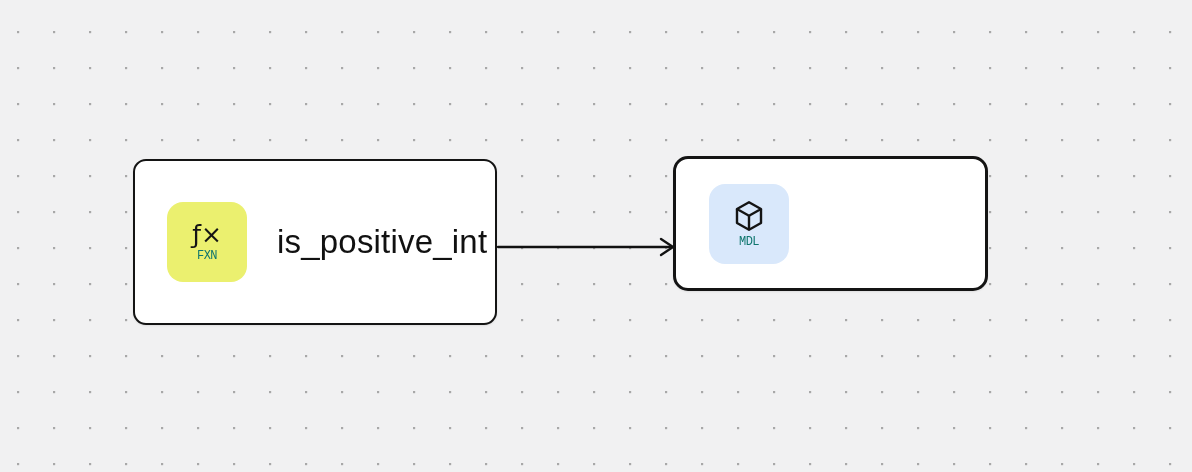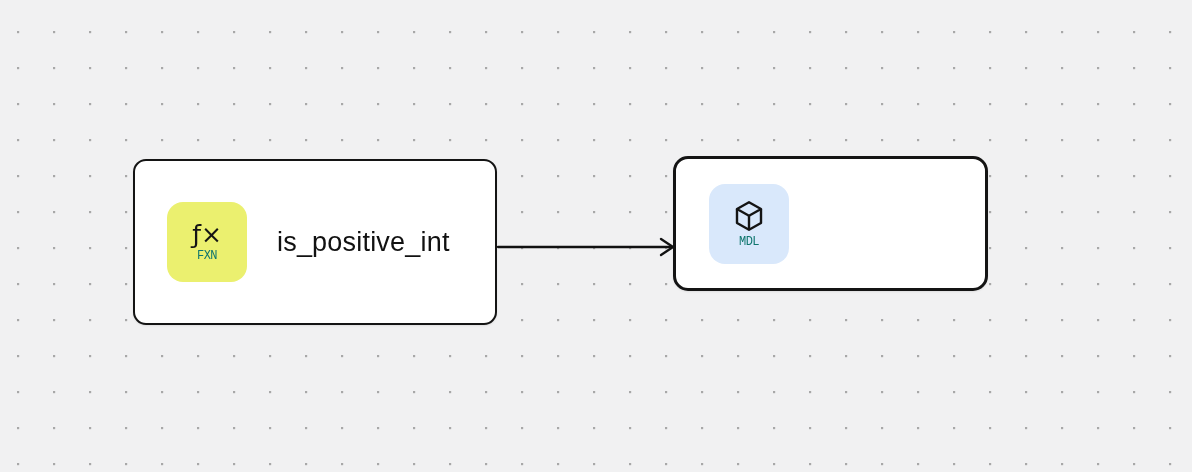--- a/index.html
+++ b/index.html
@@ -74,21 +74,21 @@
     letter-spacing: -0.5px;
     color: #0f766e;
   }
   .cube-icon-box {
     height: 38px;
     display: flex;
     align-items: center;
     justify-content: center;
   }
   .node-label {
-    font-size: 27px;
+    font-size: 33px;
     font-weight: 500;
     color: #111111;
     letter-spacing: 0.2px;
     white-space: nowrap;
   }
   .edge-arrow {
     position: absolute;
     left: 495px;
     top: 235px;
     overflow: visible;

